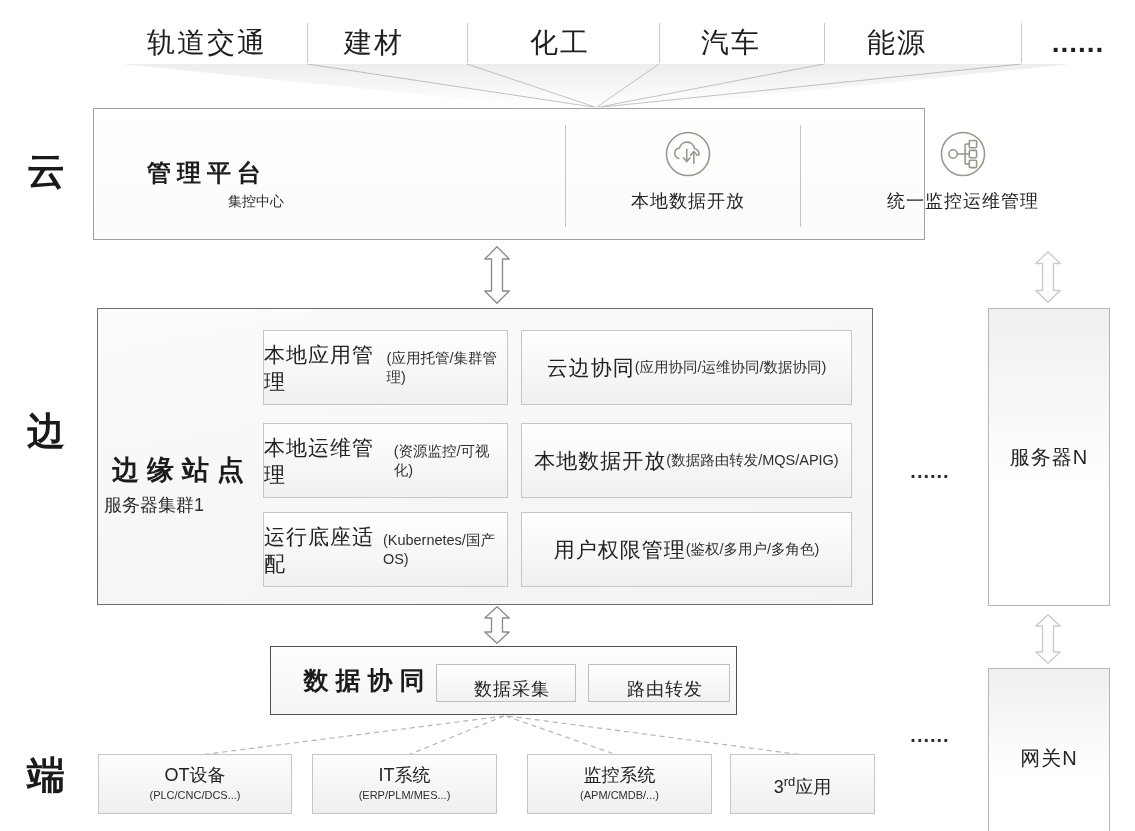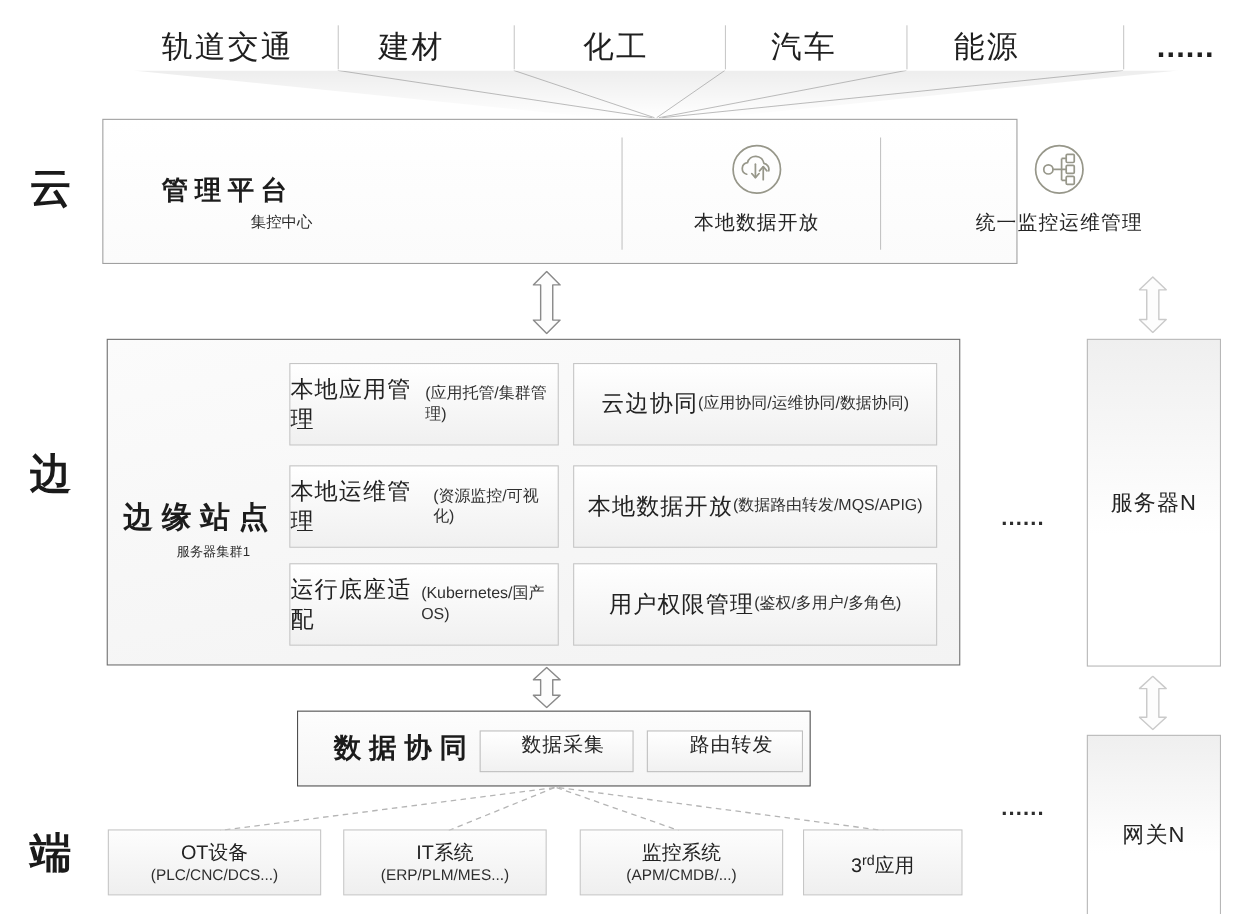--- a/index.html
+++ b/index.html
@@ -56,22 +56,22 @@
     position:absolute;left:97px;top:308px;width:776px;height:297px;
     border:1px solid #6f6f6f;background:linear-gradient(170deg,#fbfbfb,#f3f3f3);
     box-sizing:border-box;
   }
   .edge-title{
     position:absolute;left:6px;top:143px;width:180px;text-align:left;
     font-size:27px;font-weight:700;letter-spacing:8px;padding-left:8px;
     box-sizing:border-box;color:#1b1b1b;
   }
   .edge-subtitle{
-    position:absolute;left:6px;top:184px;width:180px;text-align:center;
-    font-size:12px;color:#2b2b2b;
+    position:absolute;left:6px;top:184px;width:180px;
+    font-size:18px;color:#2b2b2b;
   }
   .module-box{
     position:absolute;height:75px;
     border:1px solid #c6c6c6;background:linear-gradient(180deg,#ffffff,#f0f0f0);
     box-sizing:border-box;
     display:flex;flex-direction:row;align-items:center;justify-content:center;
   }
   .module-title{font-size:21px;color:#222222;letter-spacing:1px;line-height:27px;}
   .module-subtitle{font-size:14.5px;color:#303030;line-height:19px;}
 
@@ -97,33 +97,33 @@
   }
   .gateway-title{
     position:absolute;left:14px;top:0;height:69px;line-height:67px;width:158px;
     text-align:center;font-size:25px;font-weight:700;letter-spacing:7px;padding-left:7px;
     box-sizing:border-box;color:#1b1b1b;
   }
   .gateway-fn{
     position:absolute;top:17px;height:38px;
     border:1px solid #bfbfbf;background:linear-gradient(180deg,#ffffff,#f1f1f1);
     box-sizing:border-box;
-    display:flex;align-items:flex-start;justify-content:center;
+    display:flex;align-items:flex-end;justify-content:center;
     font-size:18px;color:#242424;letter-spacing:1px;padding-left:12px;
   }
 
   
   .device-box{
     position:absolute;top:754px;height:60px;
     border:1px solid #c6c6c6;background:linear-gradient(180deg,#fdfdfd,#efefef);
     box-sizing:border-box;
     display:flex;flex-direction:column;align-items:center;justify-content:center;
   }
   .device-title{font-size:18px;color:#222222;line-height:23px;}
-  .device-subtitle{font-size:14px;color:#2e2e2e;line-height:17px;}
+  .device-subtitle{font-size:11px;color:#2e2e2e;line-height:17px;}
   .device-title sup{font-size:13px;}
 
   svg{display:block;}
 </style>
 </head>
 <body>
 
 <div>
   <div class="industry" style="left:122px">轨道交通</div>
   <div class="industry" style="left:289px">建材</div>

